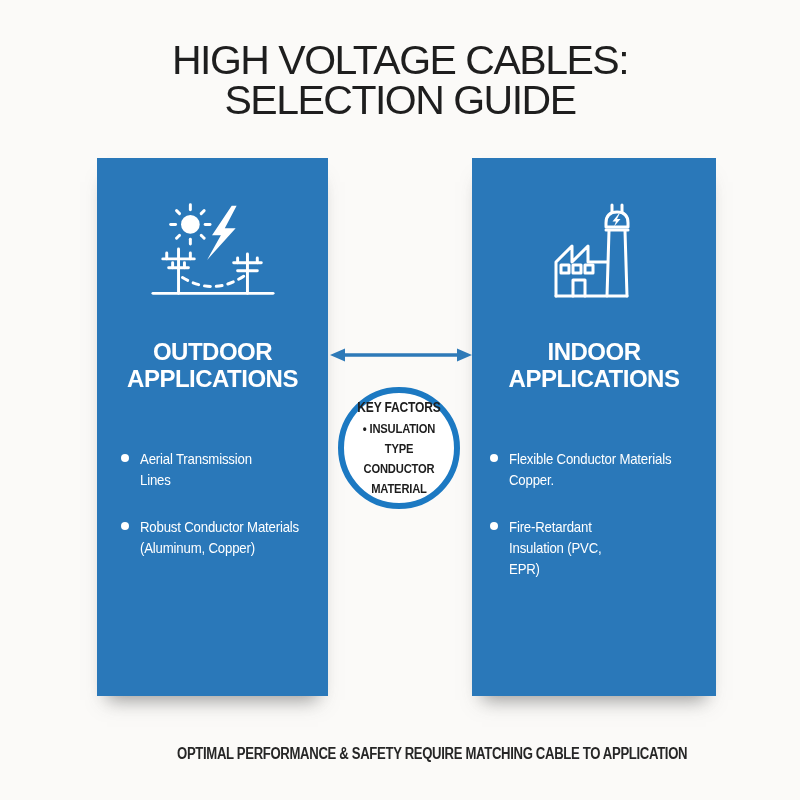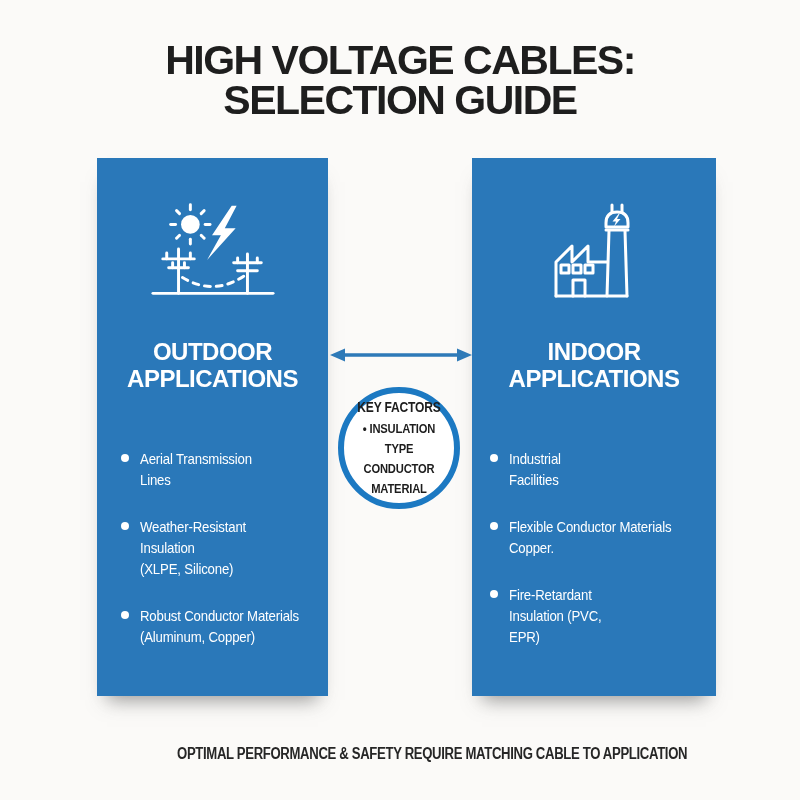--- a/index.html
+++ b/index.html
@@ -11,21 +11,21 @@
     overflow: hidden;
   }
   .canvas {
     position: absolute; left: 0; top: 0; width: 800px; height: 800px;
     background: #fbfaf8;
   }
   
   .page-title {
     position: absolute; top: 40px; left: 0; width: 800px;
     text-align: center;
-    font-size: 41px; font-weight: 700; line-height: 40px;
+    font-size: 41px; font-weight: 400; line-height: 40px;
     letter-spacing: -1.5px; color: #1e1e1e;
     white-space: pre-line;
   }
   
   .panel {
     position: absolute; top: 158px; height: 538px;
     background: #2a78b9; color: #ffffff;
     box-shadow: 0 14px 18px -10px rgba(70,70,70,.55);
   }
   .panel.left  { left: 97px;  width: 231px; }
@@ -153,26 +153,20 @@
 APPLICATIONS</h2>
 
     <ul class="bullet-list">
       <li>
         <span class="bullet-dot"></span>
         <span class="item-text">Aerial Transmission
 Lines</span>
       </li>
       <li>
         <span class="bullet-dot"></span>
-        <span class="item-text">Weather-Resistant
-Insulation
-(XLPE, Silicone)</span>
-      </li>
-      <li>
-        <span class="bullet-dot"></span>
         <span class="item-text">Robust Conductor Materials
 (Aluminum, Copper)</span>
       </li>
     </ul>
   </section>
 
   <section class="panel right">
     <div class="panel-icon">
       <svg width="84" height="98" viewBox="0 0 84 98" aria-hidden="true">
         <g stroke="#ffffff" fill="none" stroke-width="3" stroke-linecap="round" stroke-linejoin="round">
@@ -197,25 +191,20 @@
 
           <path d="M21 94 V78 H33 V94"></path>
         </g>
       </svg>
     </div>
 
     <h2 class="panel-heading">INDOOR
 APPLICATIONS</h2>
 
     <ul class="bullet-list">
-      <li>
-        <span class="bullet-dot"></span>
-        <span class="item-text">Industrial
-Facilities</span>
-      </li>
       <li>
         <span class="bullet-dot"></span>
         <span class="item-text">Flexible Conductor Materials
 Copper.</span>
       </li>
       <li>
         <span class="bullet-dot"></span>
         <span class="item-text">Fire-Retardant
 Insulation (PVC,
 EPR)</span>

